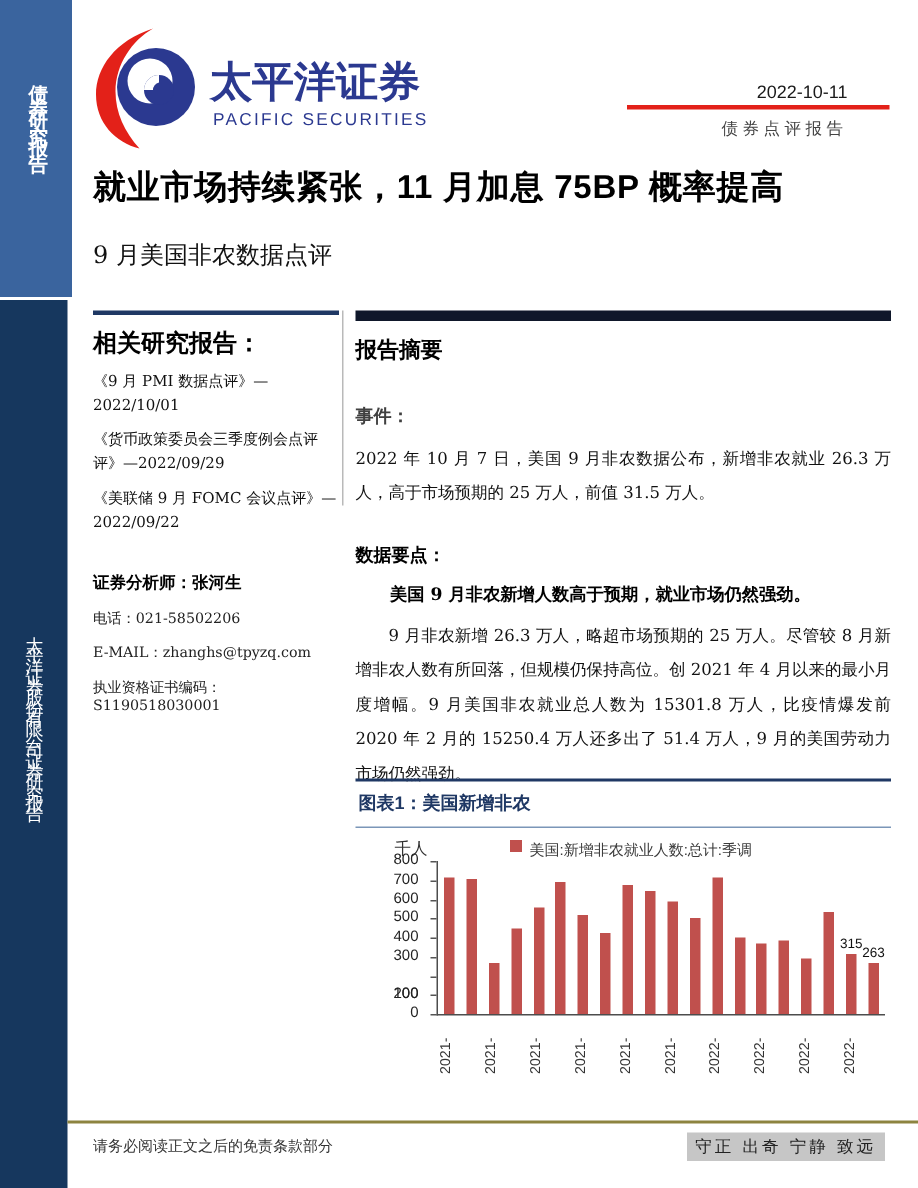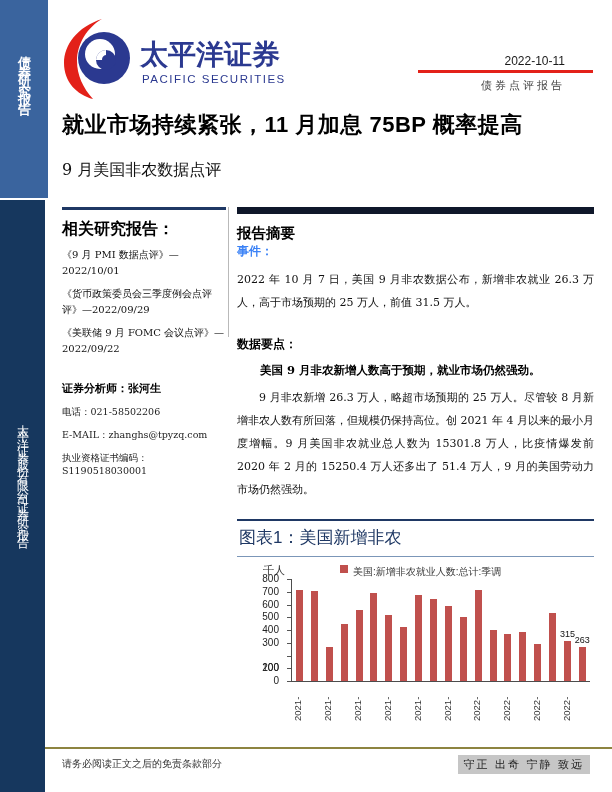--- a/index.html
+++ b/index.html
@@ -42,32 +42,32 @@
   .left-col .rel-heading{margin-top:9px;font-size:16px;font-weight:bold;color:#000;}
   .left-col .report-item{margin-top:7px;font-family:"DejaVu Serif",serif;
     font-size:10px;line-height:16px;color:#111;}
   .left-col .analyst{margin-top:24px;font-size:11px;font-weight:bold;color:#000;}
   .left-col .contact{margin-top:10px;font-size:9.5px;color:#222;
     font-family:"DejaVu Serif",serif;}
   .col-divider{position:absolute;left:228px;top:207px;width:1px;height:130px;background:#b9b9b9;}
   
   .right-col{position:absolute;left:237px;top:207px;width:357px;border-top:7px solid #0f172a;}
   .summary-heading{margin-top:10px;font-size:14.5px;font-weight:bold;color:#000;}
-  .event-heading{font-size:12px;font-weight:bold;color:#3b82f6;}
+  .event-heading{margin-top:26px;font-size:12px;font-weight:bold;color:#404040;}
   .body-para{margin:8px 0 0 0;font-family:"DejaVu Serif",serif;font-size:11px;
     line-height:23px;text-align:justify;color:#111;}
   .data-heading{margin-top:22px;font-size:12px;font-weight:bold;color:#000;}
   .bold-line{margin-top:10px;text-indent:2em;font-family:"DejaVu Serif",serif;
     font-weight:bold;font-size:11.5px;color:#000;}
   .indent{text-indent:2em;}
   
   .figure{position:absolute;left:237px;top:519px;width:357px;}
   .fig-caption-wrap{border-top:2px solid #1F3864;border-bottom:1px solid #7B96B8;
     padding:5px 0 7px 2px;}
-  .fig-caption{font-size:17px;font-weight:normal;color:#1F3864;}
+  .fig-caption{font-size:12px;font-weight:bold;color:#1F3864;}
   .chart{position:relative;height:168px;margin-top:4px;}
   .chart-unit{position:absolute;left:26px;top:2px;font-size:11px;color:#333;}
   .legend{position:absolute;left:103px;top:4px;display:flex;align-items:flex-start;gap:5px;}
   .legend-swatch{width:8px;height:8px;background:#C0504D;}
   .legend-label{font-size:10px;color:#3a3a3a;}
   .y-axis{position:absolute;left:0;top:0;width:54px;height:130px;}
   .ytick-label{position:absolute;right:12px;font-size:10px;color:#222;width:36px;text-align:right;}
   .ytick-mark{position:absolute;left:50px;width:4px;height:1px;background:#555;}
   .plot-area{position:absolute;left:54px;top:18px;width:298px;height:102px;
     border-left:1px solid #4d4d4d;border-bottom:1px solid #4d4d4d;

